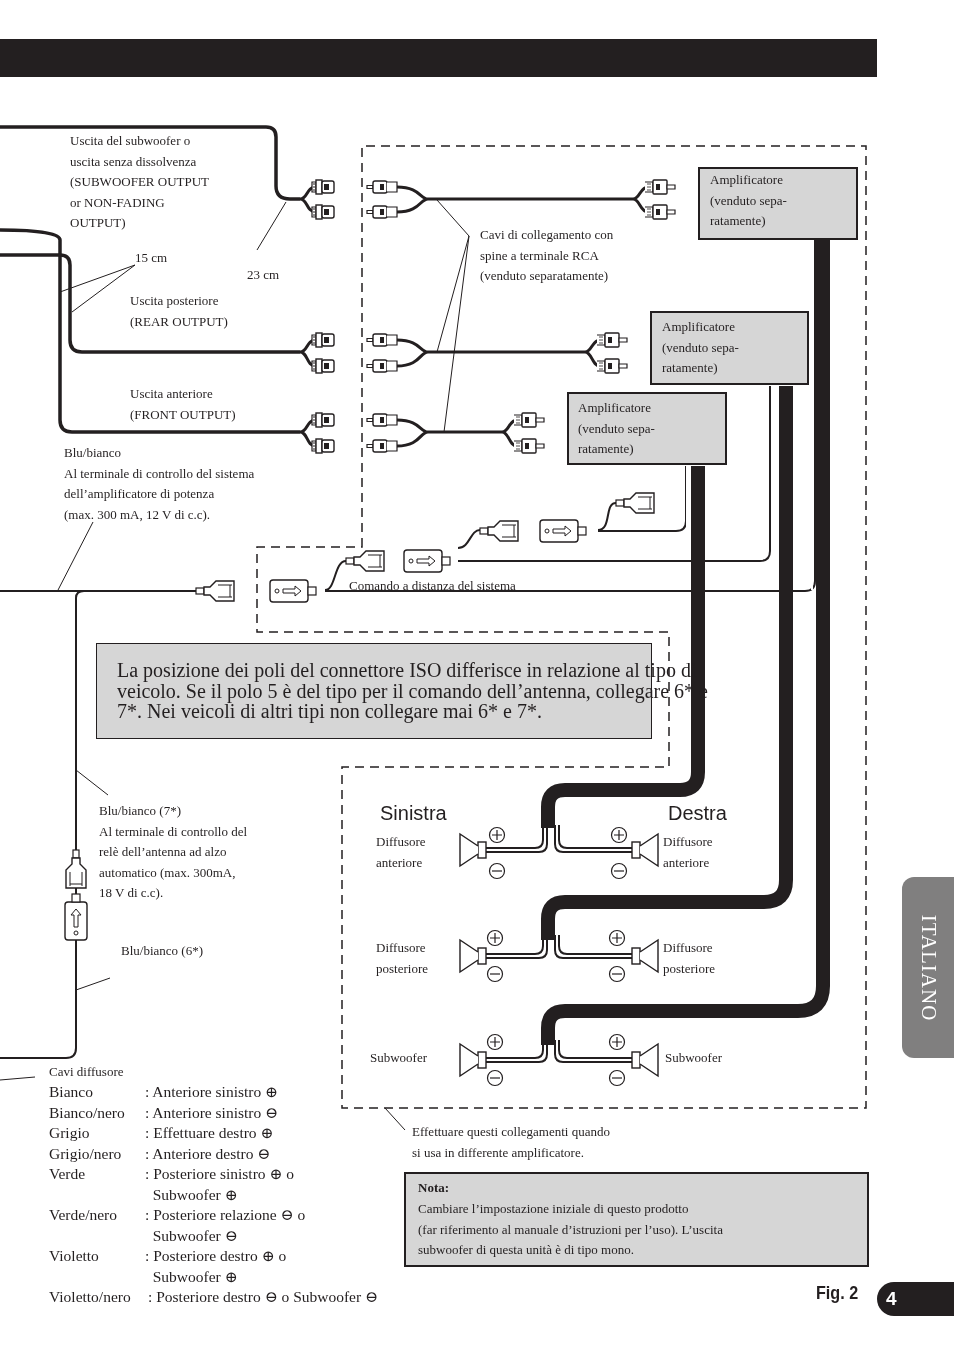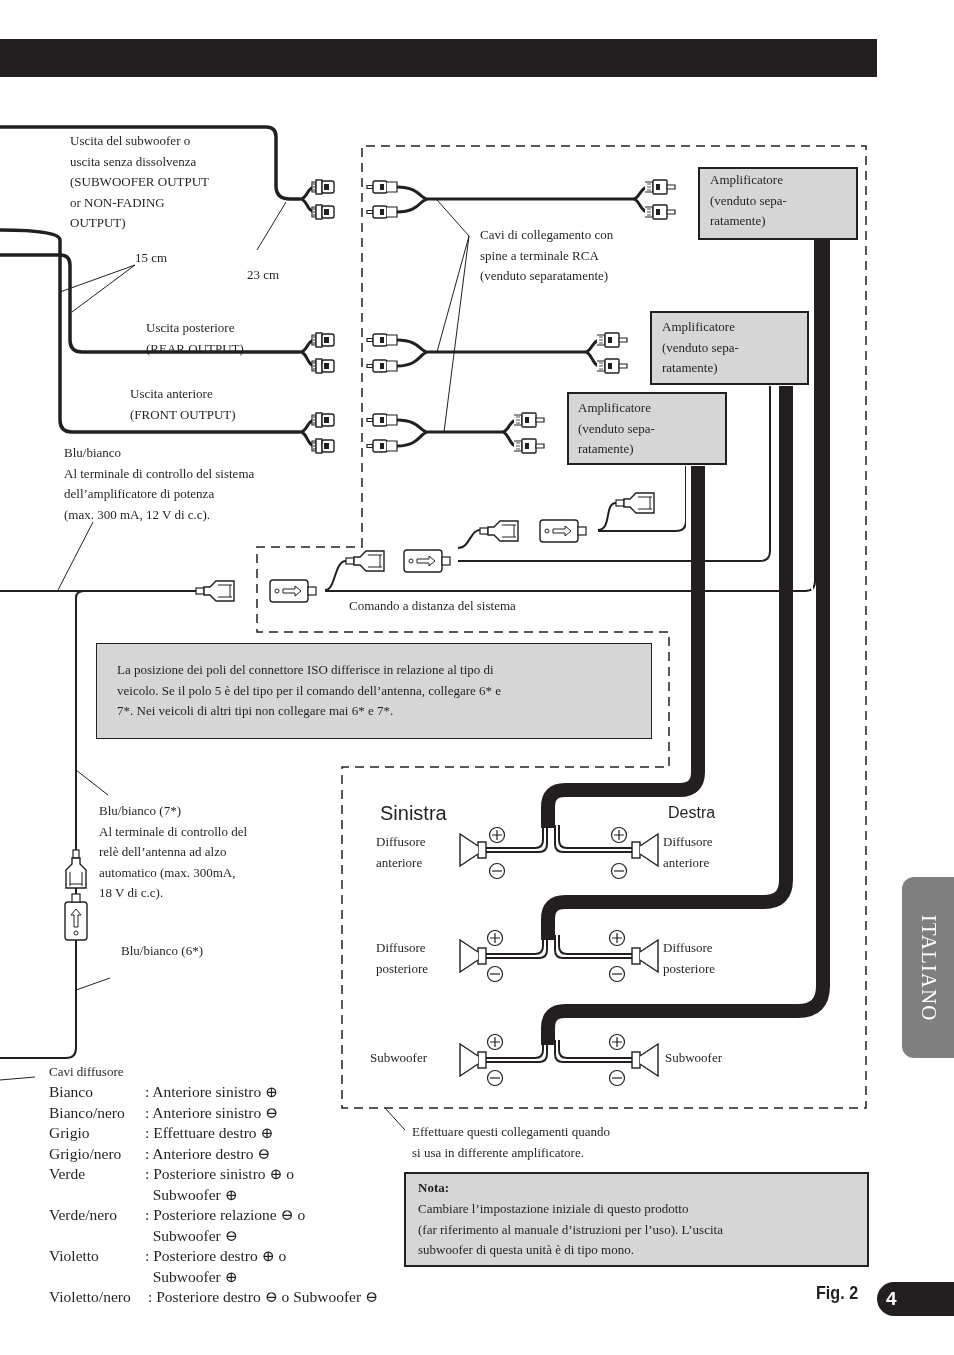--- a/index.html
+++ b/index.html
@@ -217,48 +217,48 @@
 (venduto sepa-
 ratamente)</div>
 
 <div class="t" style="left:70px;top:131px;">Uscita del subwoofer o
 uscita senza dissolvenza
 (SUBWOOFER OUTPUT
 or NON-FADING
 OUTPUT)</div>
 <div class="t" style="left:135px;top:248px;">15 cm</div>
 <div class="t" style="left:247px;top:250px;margin-top:15px;">23 cm</div>
-<div class="t" style="left:130px;top:318px;margin-left:16px;">Uscita posteriore
+<div class="t" style="left:130px;top:291px;">Uscita posteriore
 (REAR OUTPUT)</div>
 <div class="t" style="left:130px;top:384px;">Uscita anteriore
 (FRONT OUTPUT)</div>
 <div class="t" style="left:480px;top:225px;">Cavi di collegamento con
 spine a terminale RCA
 (venduto separatamente)</div>
 
 <div class="t" style="left:64px;top:443px;">Blu/bianco
 Al terminale di controllo del sistema
 dell’amplificatore di potenza
 (max. 300 mA, 12 V di c.c).</div>
-<div class="t" style="left:349px;top:596px;">Comando a distanza del sistema</div>
+<div class="t" style="left:349px;top:576px;">Comando a distanza del sistema</div>
 
 <div class="box" style="left:96px;top:643px;width:556px;height:96px;border-width:1.5px;"></div>
-<div class="t" style="left:117px;top:660px;font-size:13px;">La posizione dei poli del connettore ISO differisce in relazione al tipo di
+<div class="t" style="left:117px;top:660px;font-size:20px;">La posizione dei poli del connettore ISO differisce in relazione al tipo di
 veicolo. Se il polo 5 è del tipo per il comando dell’antenna, collegare 6* e
 7*. Nei veicoli di altri tipi non collegare mai 6* e 7*.</div>
 
 <div class="t" style="left:99px;top:801px;">Blu/bianco (7*)
 Al terminale di controllo del
 relè dell’antenna ad alzo
 automatico (max. 300mA,
 18 V di c.c).</div>
 <div class="t" style="left:121px;top:941px;">Blu/bianco (6*)</div>
 
 <div class="t sans" style="left:380px;top:803px;font-size:20px;">Sinistra</div>
-<div class="t sans" style="left:668px;top:803px;font-size:16px;text-align:right;">Destra</div>
+<div class="t sans" style="left:668px;top:803px;font-size:20px;text-align:right;">Destra</div>
 <div class="t" style="left:376px;top:832px;">Diffusore
 anteriore</div>
 <div class="t" style="left:663px;top:832px;">Diffusore
 anteriore</div>
 <div class="t" style="left:376px;top:938px;">Diffusore
 posteriore</div>
 <div class="t" style="left:663px;top:938px;">Diffusore
 posteriore</div>
 <div class="t" style="left:370px;top:1048px;">Subwoofer</div>
 <div class="t" style="left:665px;top:1048px;">Subwoofer</div>

